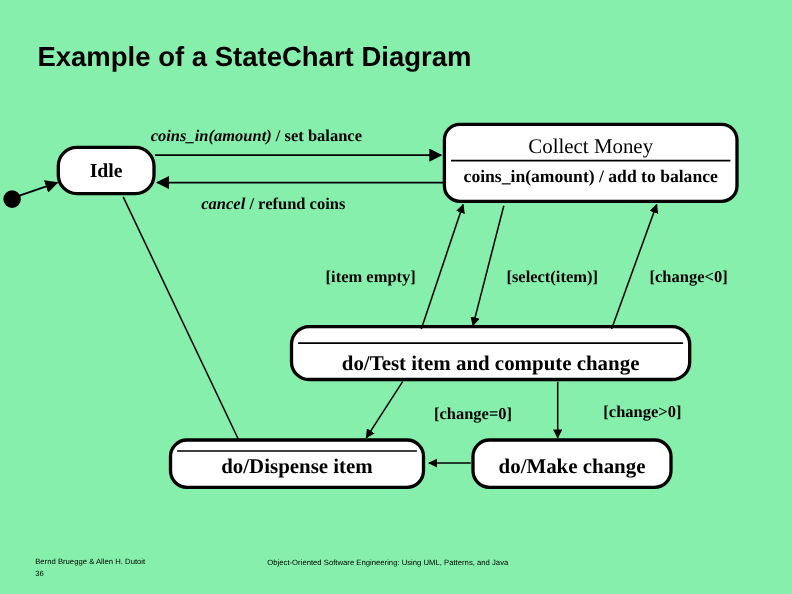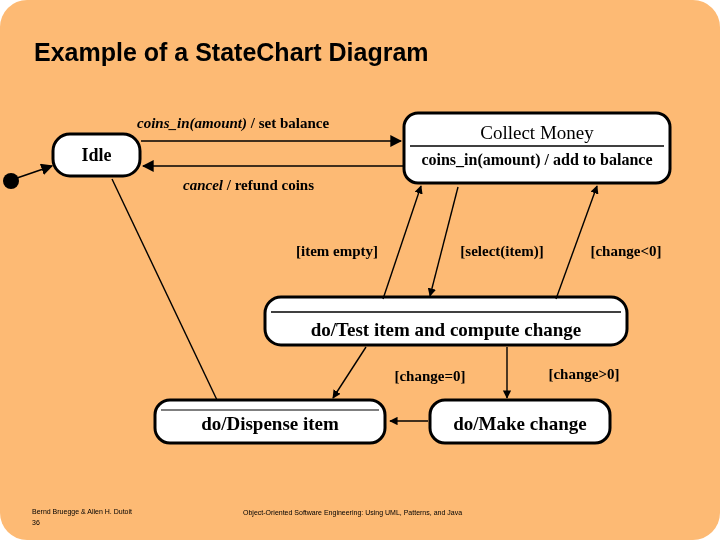--- a/index.html
+++ b/index.html
@@ -4,24 +4,23 @@
 <style>
   html, body {
     margin: 0;
     padding: 0;
     background: #ffffff;
   }
   #slide {
     position: relative;
     width: 720px;
     height: 540px;
-    background: #fdba74;
+    background: #86efac;
     overflow: hidden;
     font-family: "Liberation Serif", serif;
-    border-radius: 27px;
   }
   #slide-title {
     position: absolute;
     left: 34px;
     top: 38px;
     font-family: "Liberation Sans", sans-serif;
     font-weight: bold;
     font-size: 25px;
     color: #000000;
     letter-spacing: 0px;

